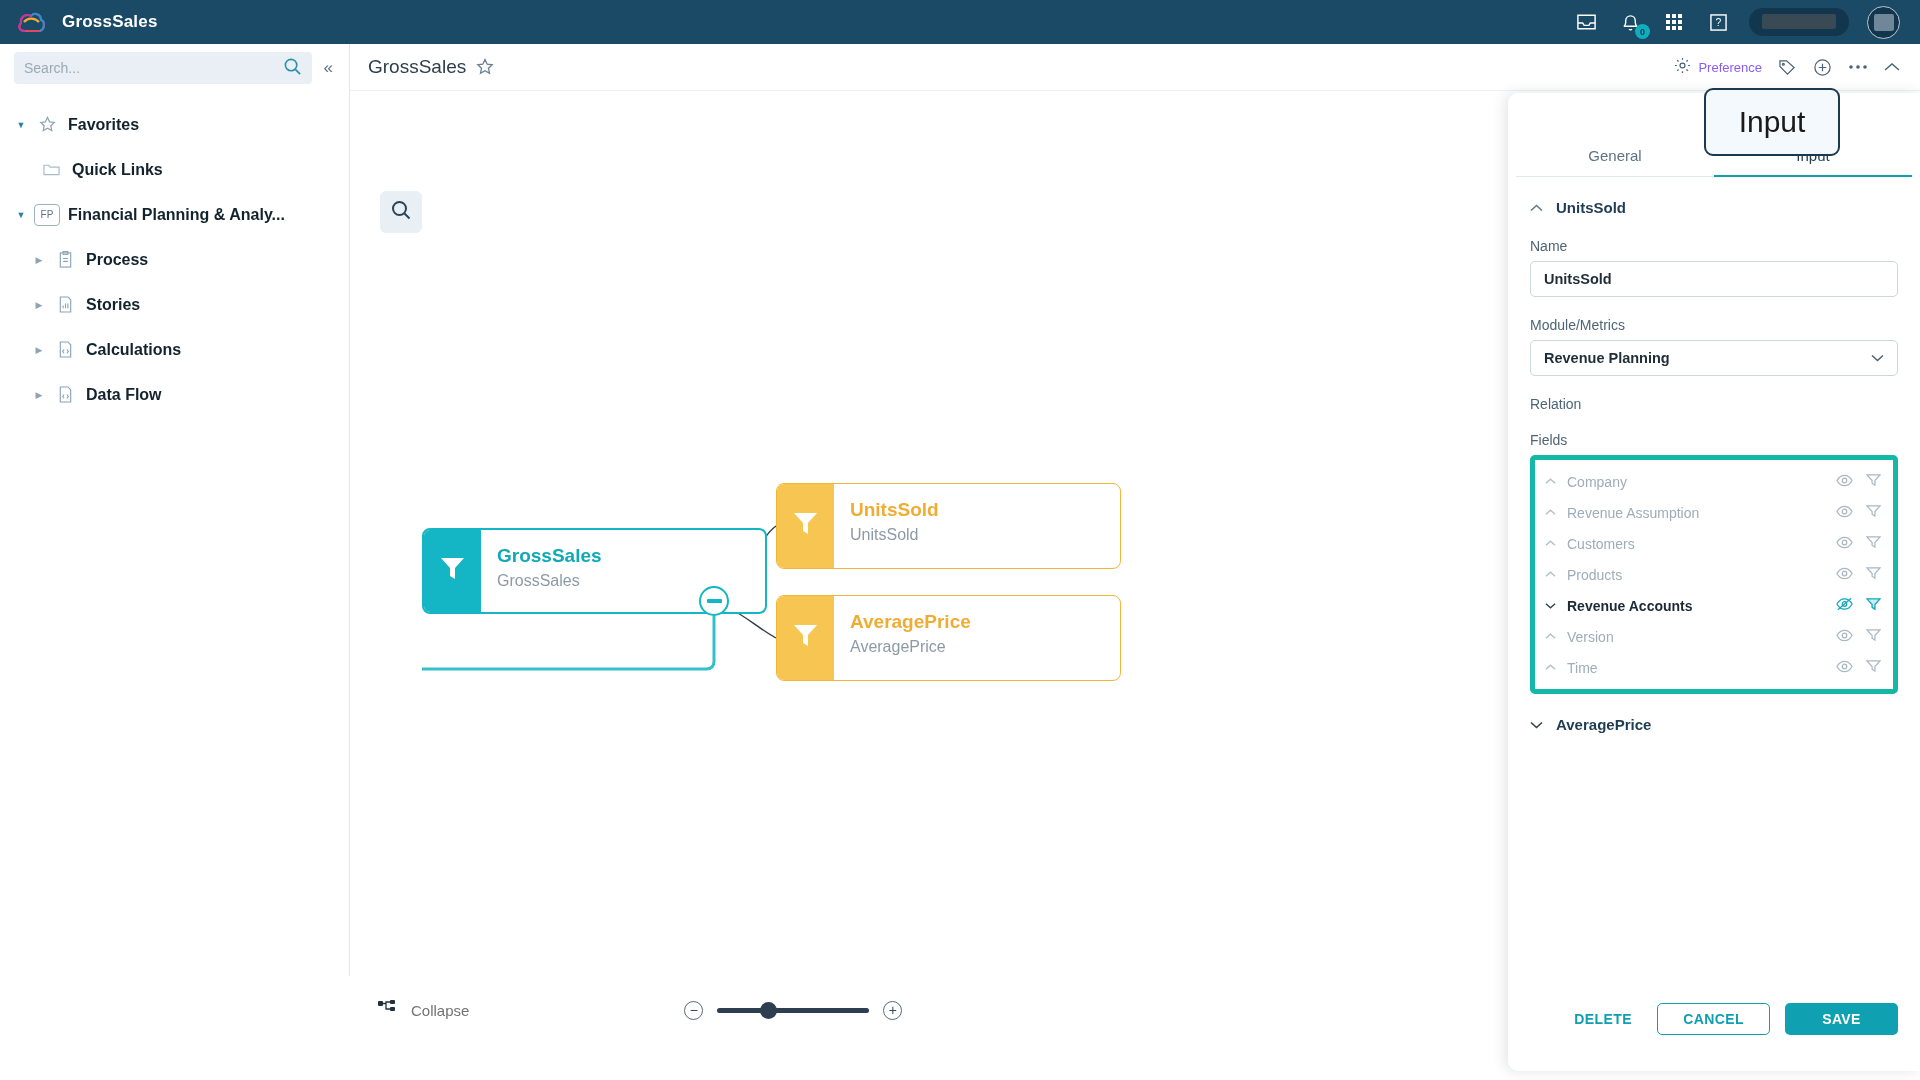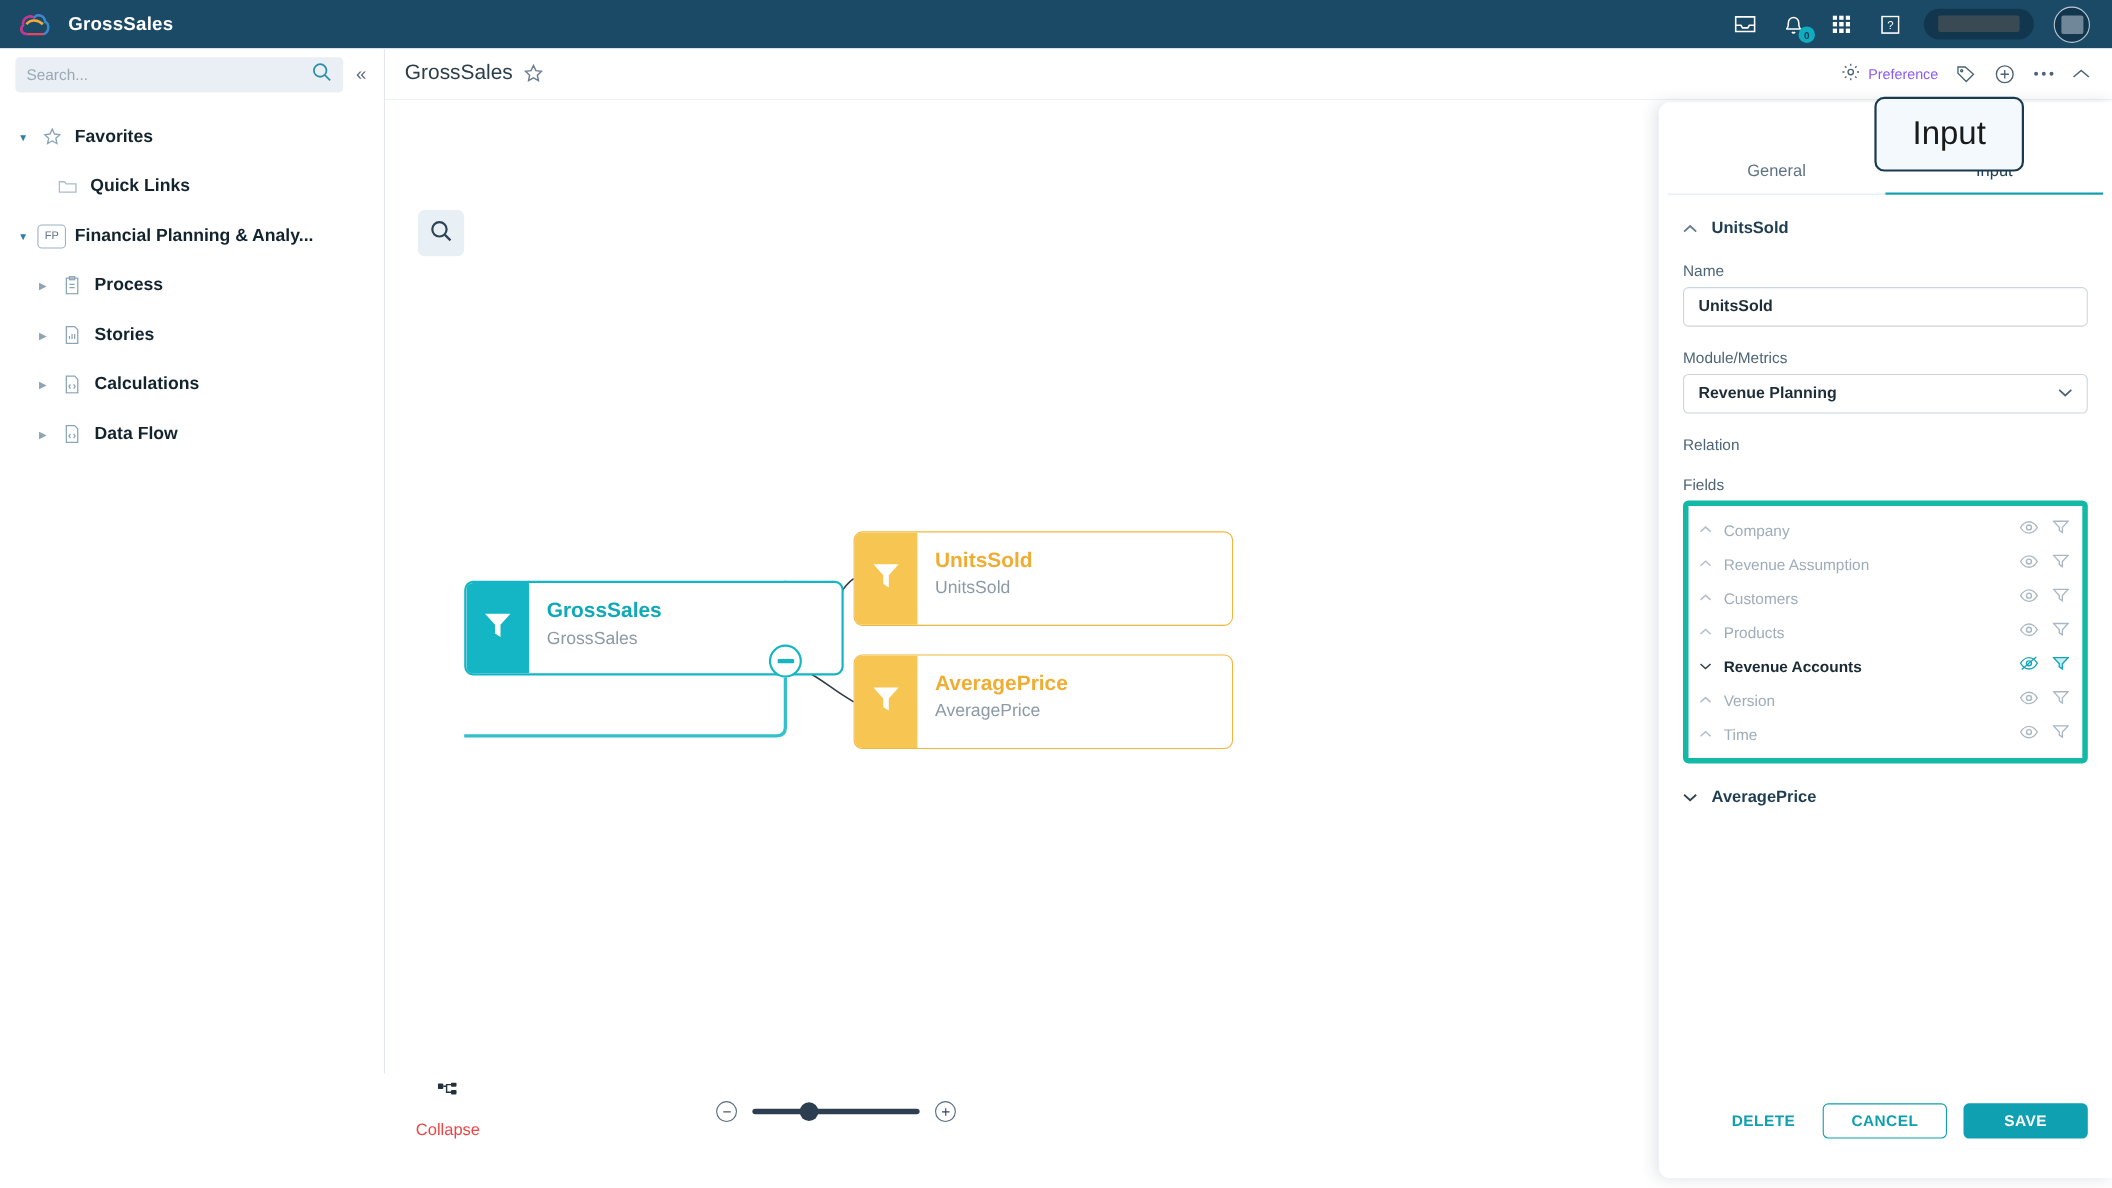--- a/index.html
+++ b/index.html
@@ -52,21 +52,21 @@
   .search-box input::placeholder { color: #9aa9b4; }
   .collapse-chevs { color: #5f7082; font-size: 17px; padding: 0 6px; cursor: pointer; }
 
   .tree { padding-top: 10px; }
   .tree-row { display: flex; align-items: center; height: 45px; cursor: pointer; font-size: 16px; color: #12232e; }
   .tw-caret { width: 26px; display: flex; justify-content: center; color: #2e7fa8; font-size: 9px; }
   .tw-caret.closed { color: #8fa3b2; }
   .tw-icon { width: 26px; display: flex; justify-content: center; align-items: center; color: #8aa4b8; }
   .tw-label { margin-left: 8px; font-weight: bold; }
   .lvl1 { padding-left: 8px; }
-  .lvl2 { padding-left: 48px; }
+  .lvl2 { padding-left: 38px; }
   .lvl3 { padding-left: 26px; }
   .fp-badge {
     width: 28px; height: 22px; border: 1px solid #9fb2c0; border-radius: 4px;
     font-size: 10px; color: #5f7385; display: flex; align-items: center;
     justify-content: center; font-weight: normal;
   }
 
   
   .content { position: absolute; left: 350px; top: 44px; width: 1570px; height: 1036px; background: #fff; }
   .content-head {
@@ -111,21 +111,21 @@
     border-radius: 50%; background: #ffffff; border: 2.5px solid #14b5c4;
     display: flex; align-items: center; justify-content: center; cursor: pointer; z-index: 5;
   }
   .minus-node::after { content: ""; width: 15px; height: 4px; background: #14b5c4; border-radius: 1px; }
 
   .bottom-bar {
     position: absolute; left: 0; bottom: 50px; width: 1570px; height: 40px;
     display: flex; align-items: center;
   }
   .collapse-ctl { display: flex; align-items: center; gap: 14px; margin-left: 28px;
-                  font-size: 15px; color: #ef4444; cursor: pointer; flex-direction: column; }
+                  font-size: 15px; color: #737373; cursor: pointer; }
   .zoom-ctl { display: flex; align-items: center; gap: 14px; margin-left: 215px; }
   .zoom-circ { width: 19px; height: 19px; border-radius: 50%; border: 1.4px solid #566b7c;
                display: flex; align-items: center; justify-content: center;
                color: #35475a; font-size: 14px; line-height: 1; cursor: pointer; }
   .zoom-track { position: relative; width: 152px; height: 5px; background: #2c3e50;
                 border-radius: 3px; cursor: pointer; }
   .zoom-thumb { position: absolute; top: -6px; width: 17px; height: 17px; border-radius: 50%;
                 background: #2c3e50; }
 
   

